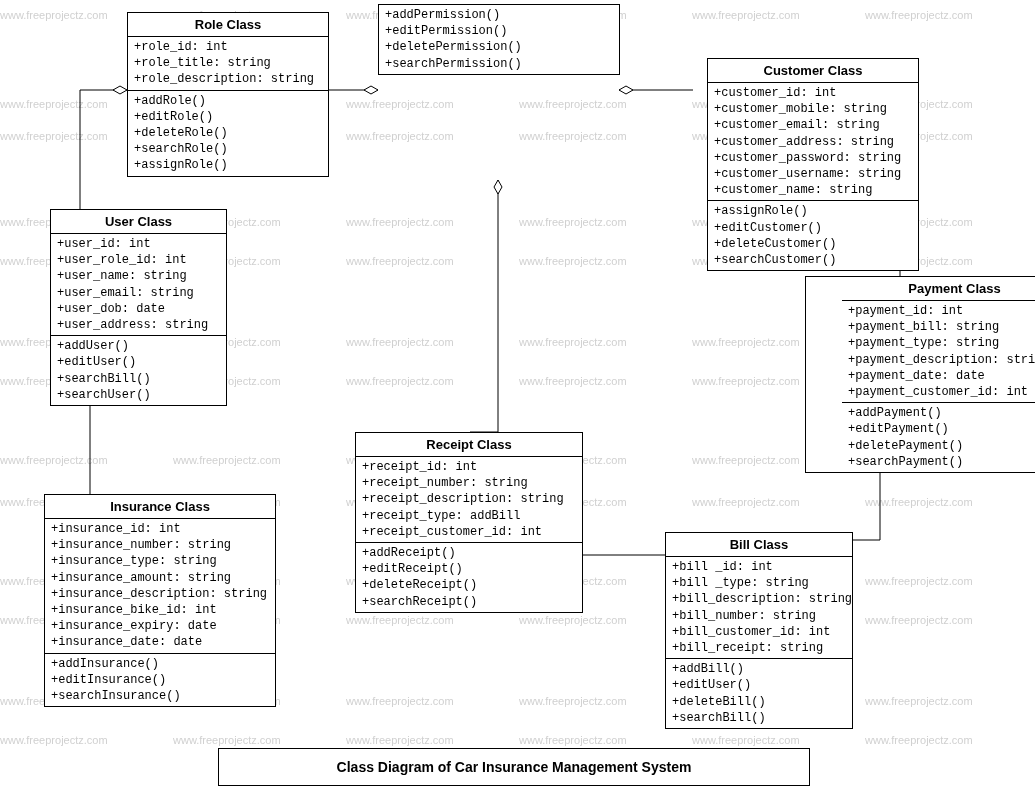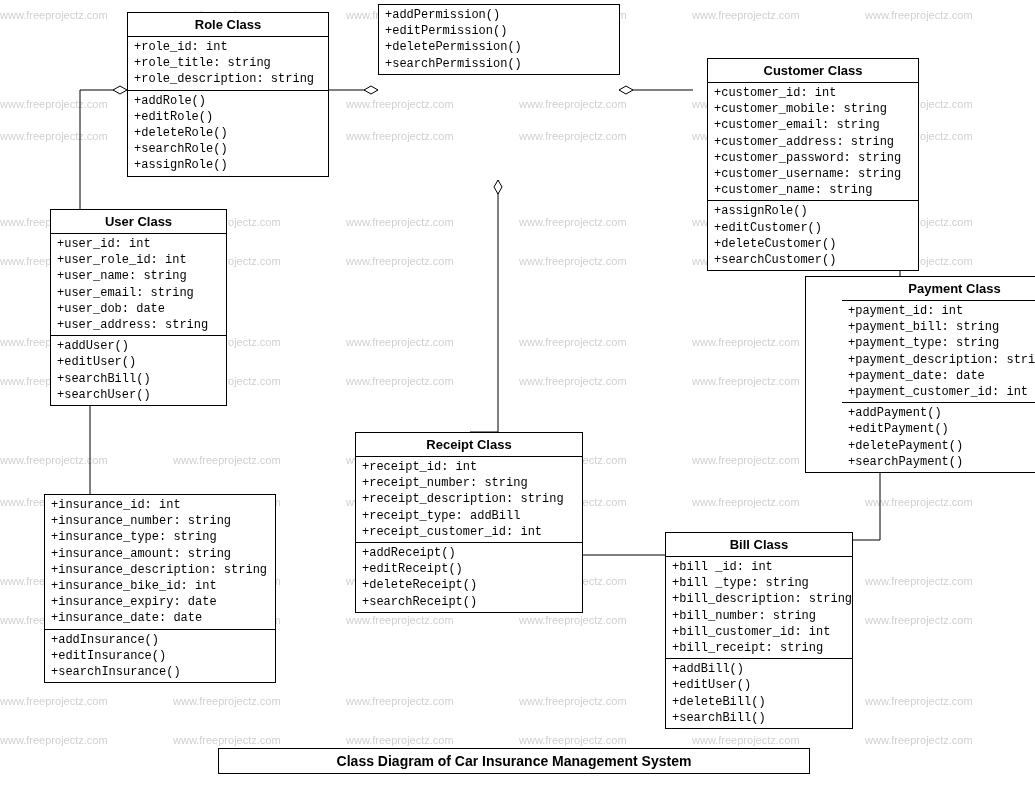--- a/index.html
+++ b/index.html
@@ -49,21 +49,21 @@
   }
   .box .section div {
     white-space: nowrap;
   }
   .title-box {
     position: absolute;
     border: 1px solid #000;
     background: #fff;
     font-weight: bold;
     text-align: center;
-    padding: 4px 30px;
+    padding: 10px 30px;
     font-size: 14px;
     z-index: 2;
   }
   svg.connectors {
     position: absolute;
     top: 0;
     left: 0;
     width: 1035px;
     height: 792px;
     z-index: 1;
@@ -193,20 +193,21 @@
       </div>
     <div class="section" id="receipt-methods">
         <div>+addReceipt()</div>
         <div>+editReceipt()</div>
         <div>+deleteReceipt()</div>
         <div>+searchReceipt()</div>
       </div>
   </div>
 
   <div class="box" style="left:44px; top:494px; width:230px;">
+    <div class="title">Insurance Class</div>
     <div class="section" id="insurance-attrs">
         <div>+insurance_id: int</div>
         <div>+insurance_number: string</div>
         <div>+insurance_type: string</div>
         <div>+insurance_amount: string</div>
         <div>+insurance_description: string</div>
         <div>+insurance_bike_id:  int</div>
         <div>+insurance_expiry: date</div>
         <div>+insurance_date: date</div>
       </div>

